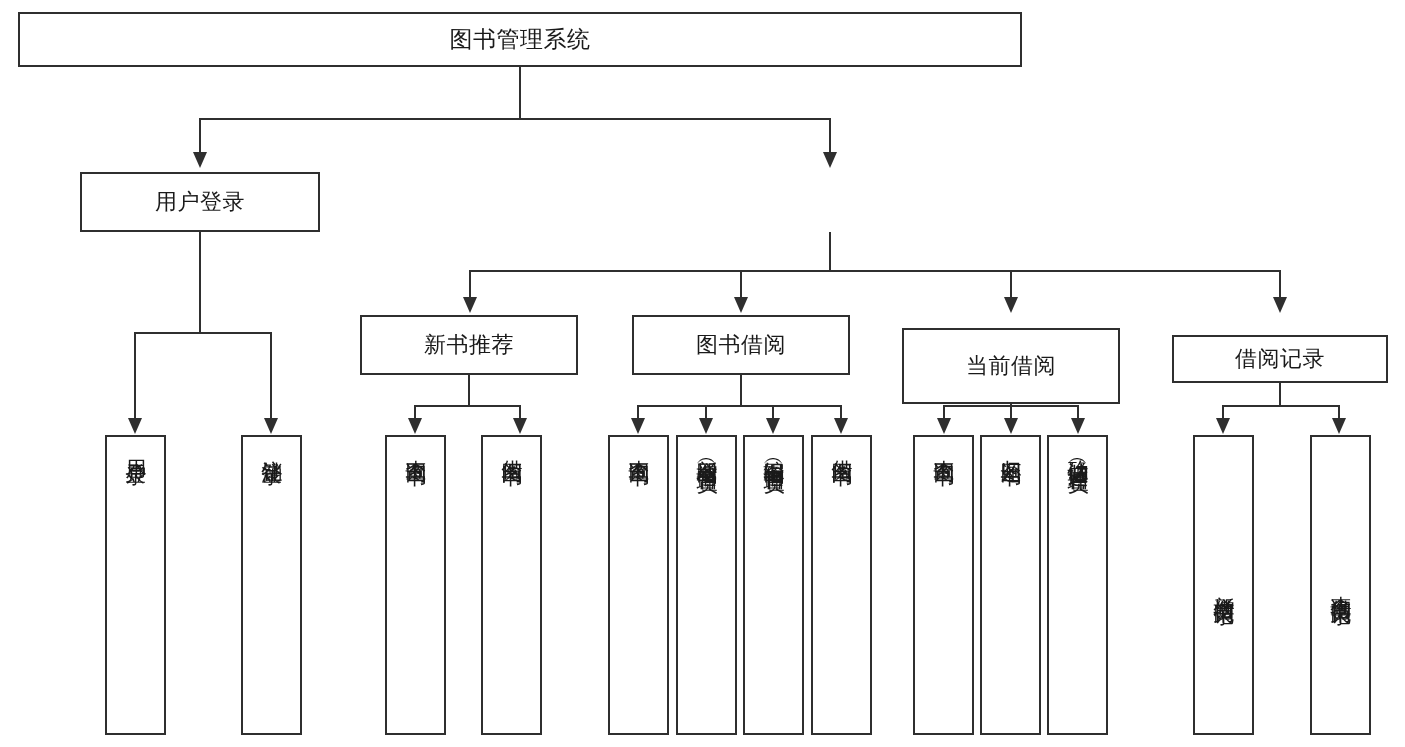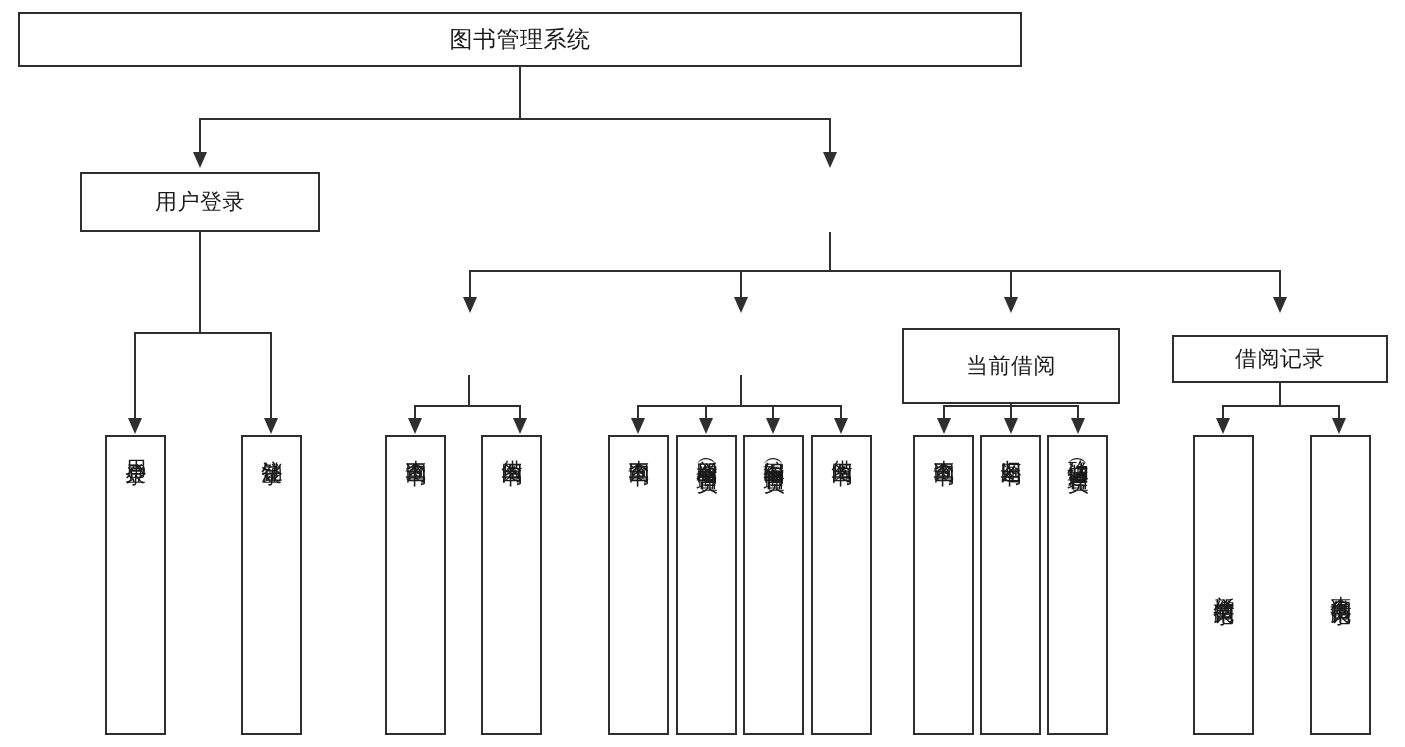--- a/index.html
+++ b/index.html
@@ -119,20 +119,26 @@
 
   <div class="vline" style="left:469px;top:270px;width:2px;height:28px;"></div>
   <div class="arrow" style="left:463px;top:297px;"></div>
   <div class="vline" style="left:740px;top:270px;width:2px;height:28px;"></div>
   <div class="arrow" style="left:734px;top:297px;"></div>
   <div class="vline" style="left:1010px;top:270px;width:2px;height:28px;"></div>
   <div class="arrow" style="left:1004px;top:297px;"></div>
   <div class="vline" style="left:1279px;top:270px;width:2px;height:28px;"></div>
   <div class="arrow" style="left:1273px;top:297px;"></div>
 
+  <div class="node h" style="left:360px;top:315px;width:218px;height:60px;">
+    <span class="label">新书推荐</span>
+  </div>
+  <div class="node h" style="left:632px;top:315px;width:218px;height:60px;">
+    <span class="label">图书借阅</span>
+  </div>
   <div class="node h" style="left:902px;top:328px;width:218px;height:76px;">
     <span class="label">当前借阅</span>
   </div>
   <div class="node h" style="left:1172px;top:315px;width:216px;height:48px;margin-top:20px;">
     <span class="label">借阅记录</span>
   </div>
 
   <div class="vline" style="left:468px;top:375px;width:2px;height:31px;"></div>
   <div class="hline" style="left:414px;top:405px;width:106px;height:2px;"></div>
   <div class="vline" style="left:414px;top:405px;width:2px;height:13px;"></div>

